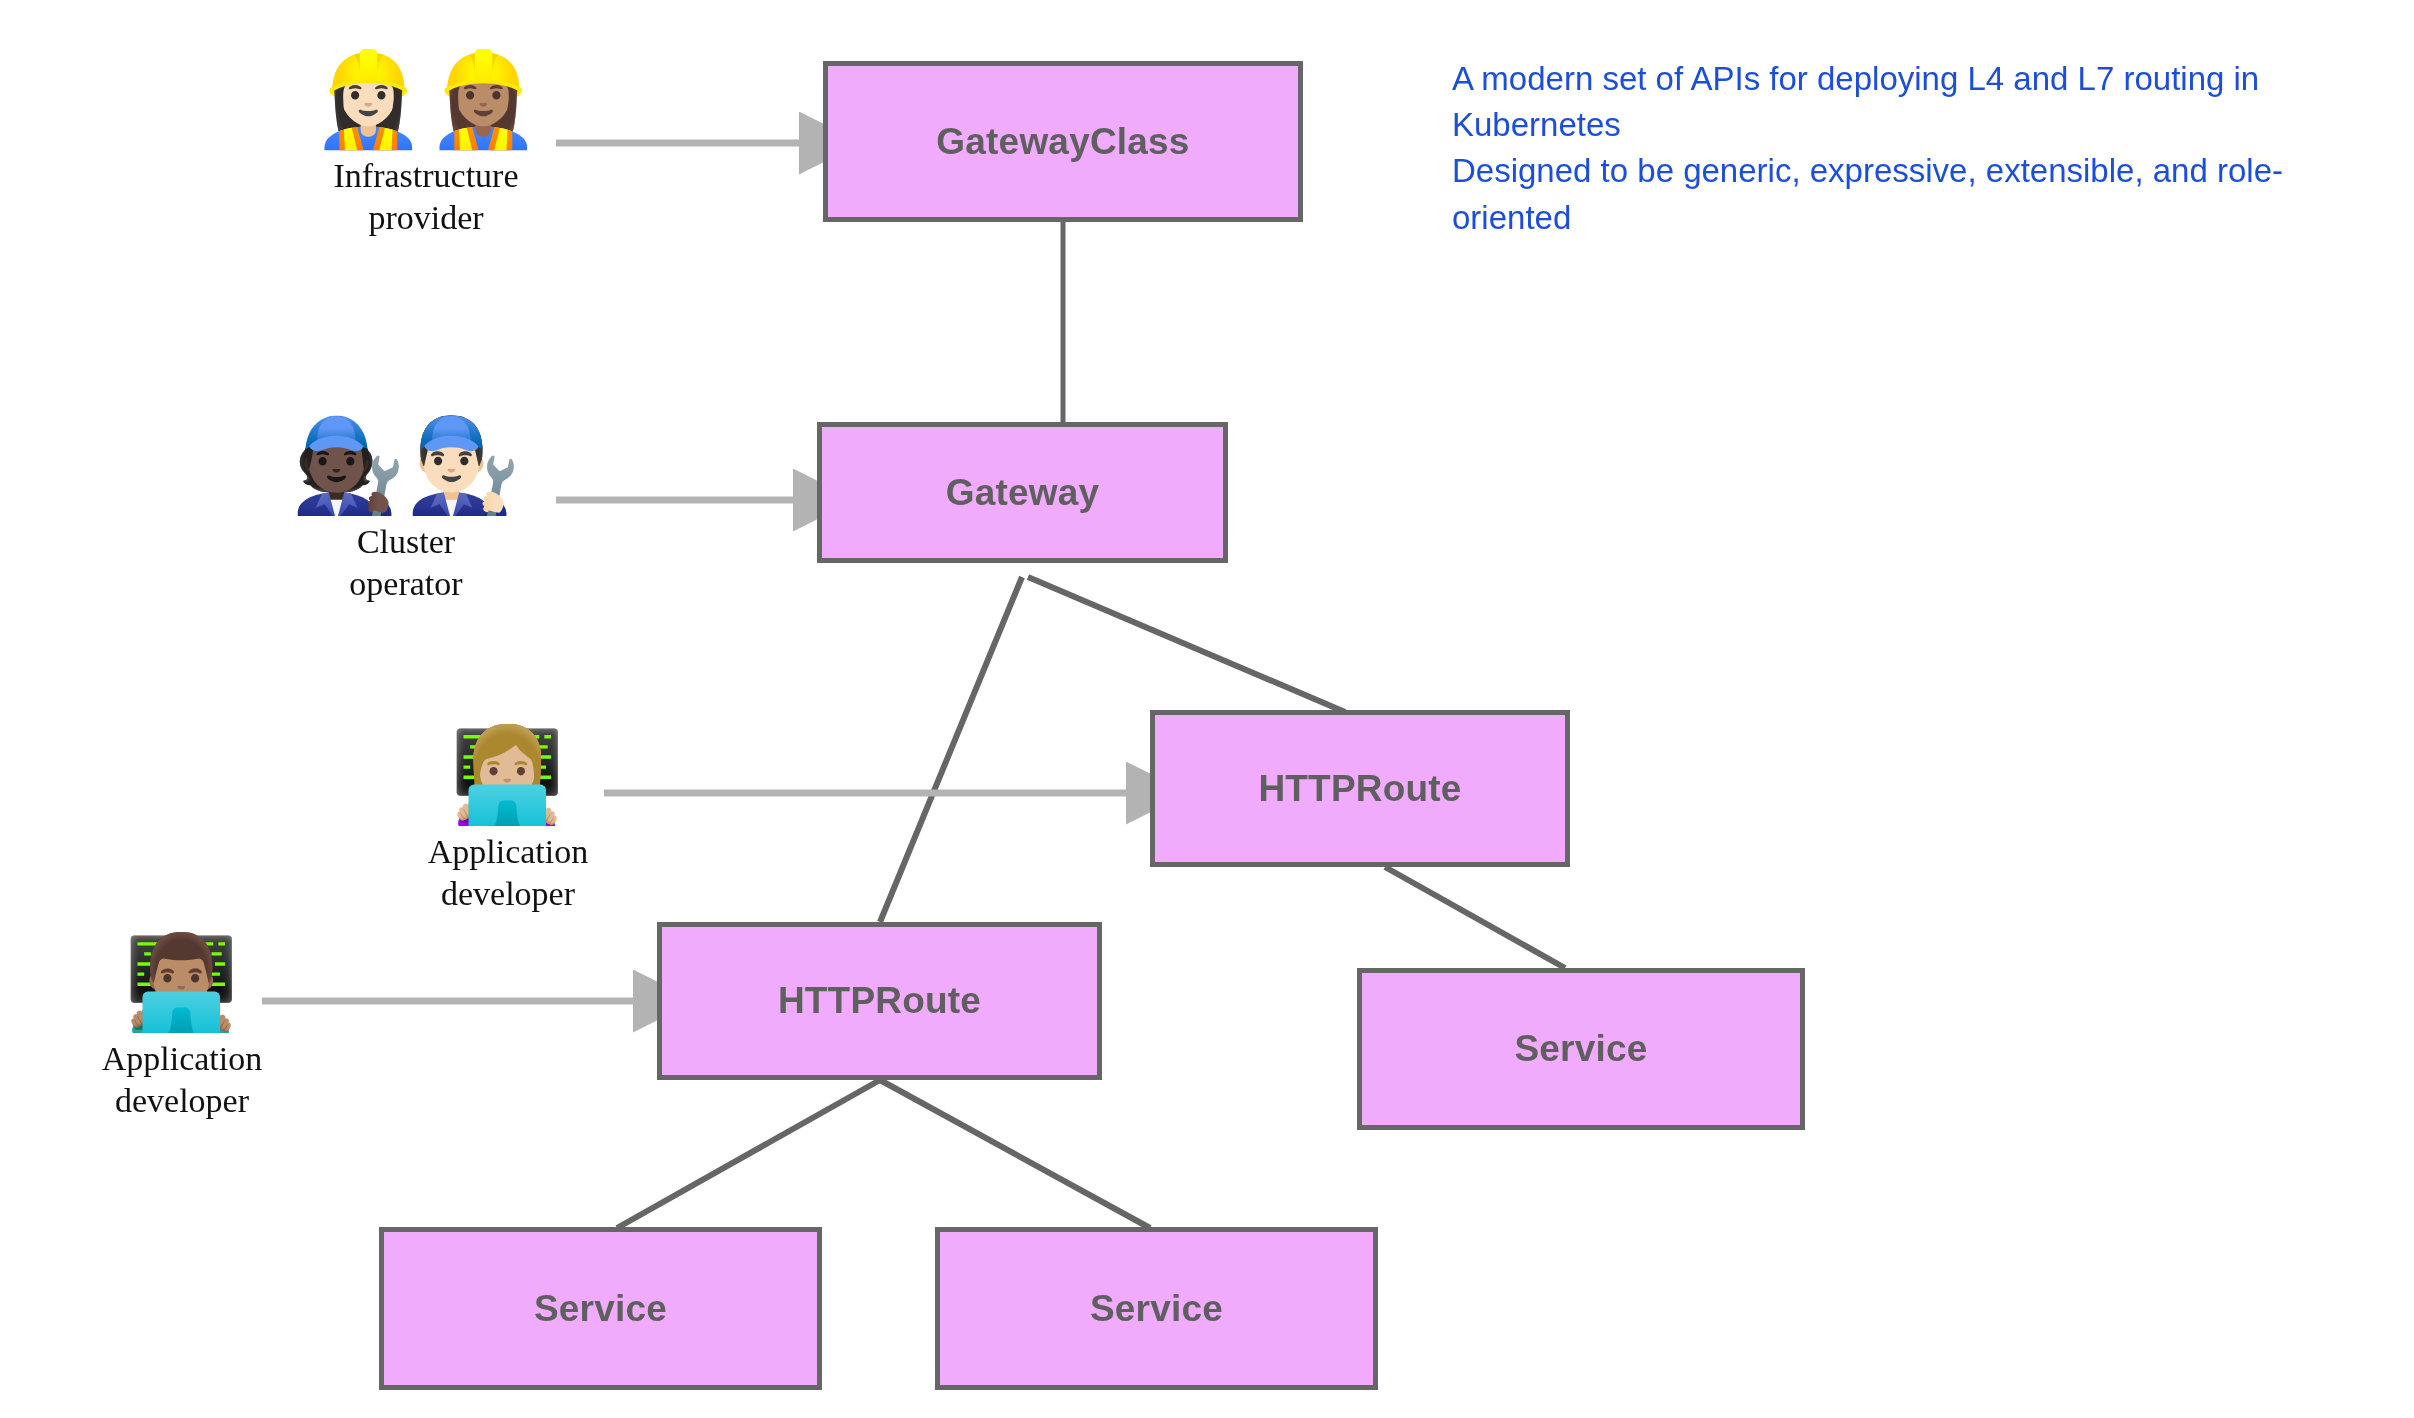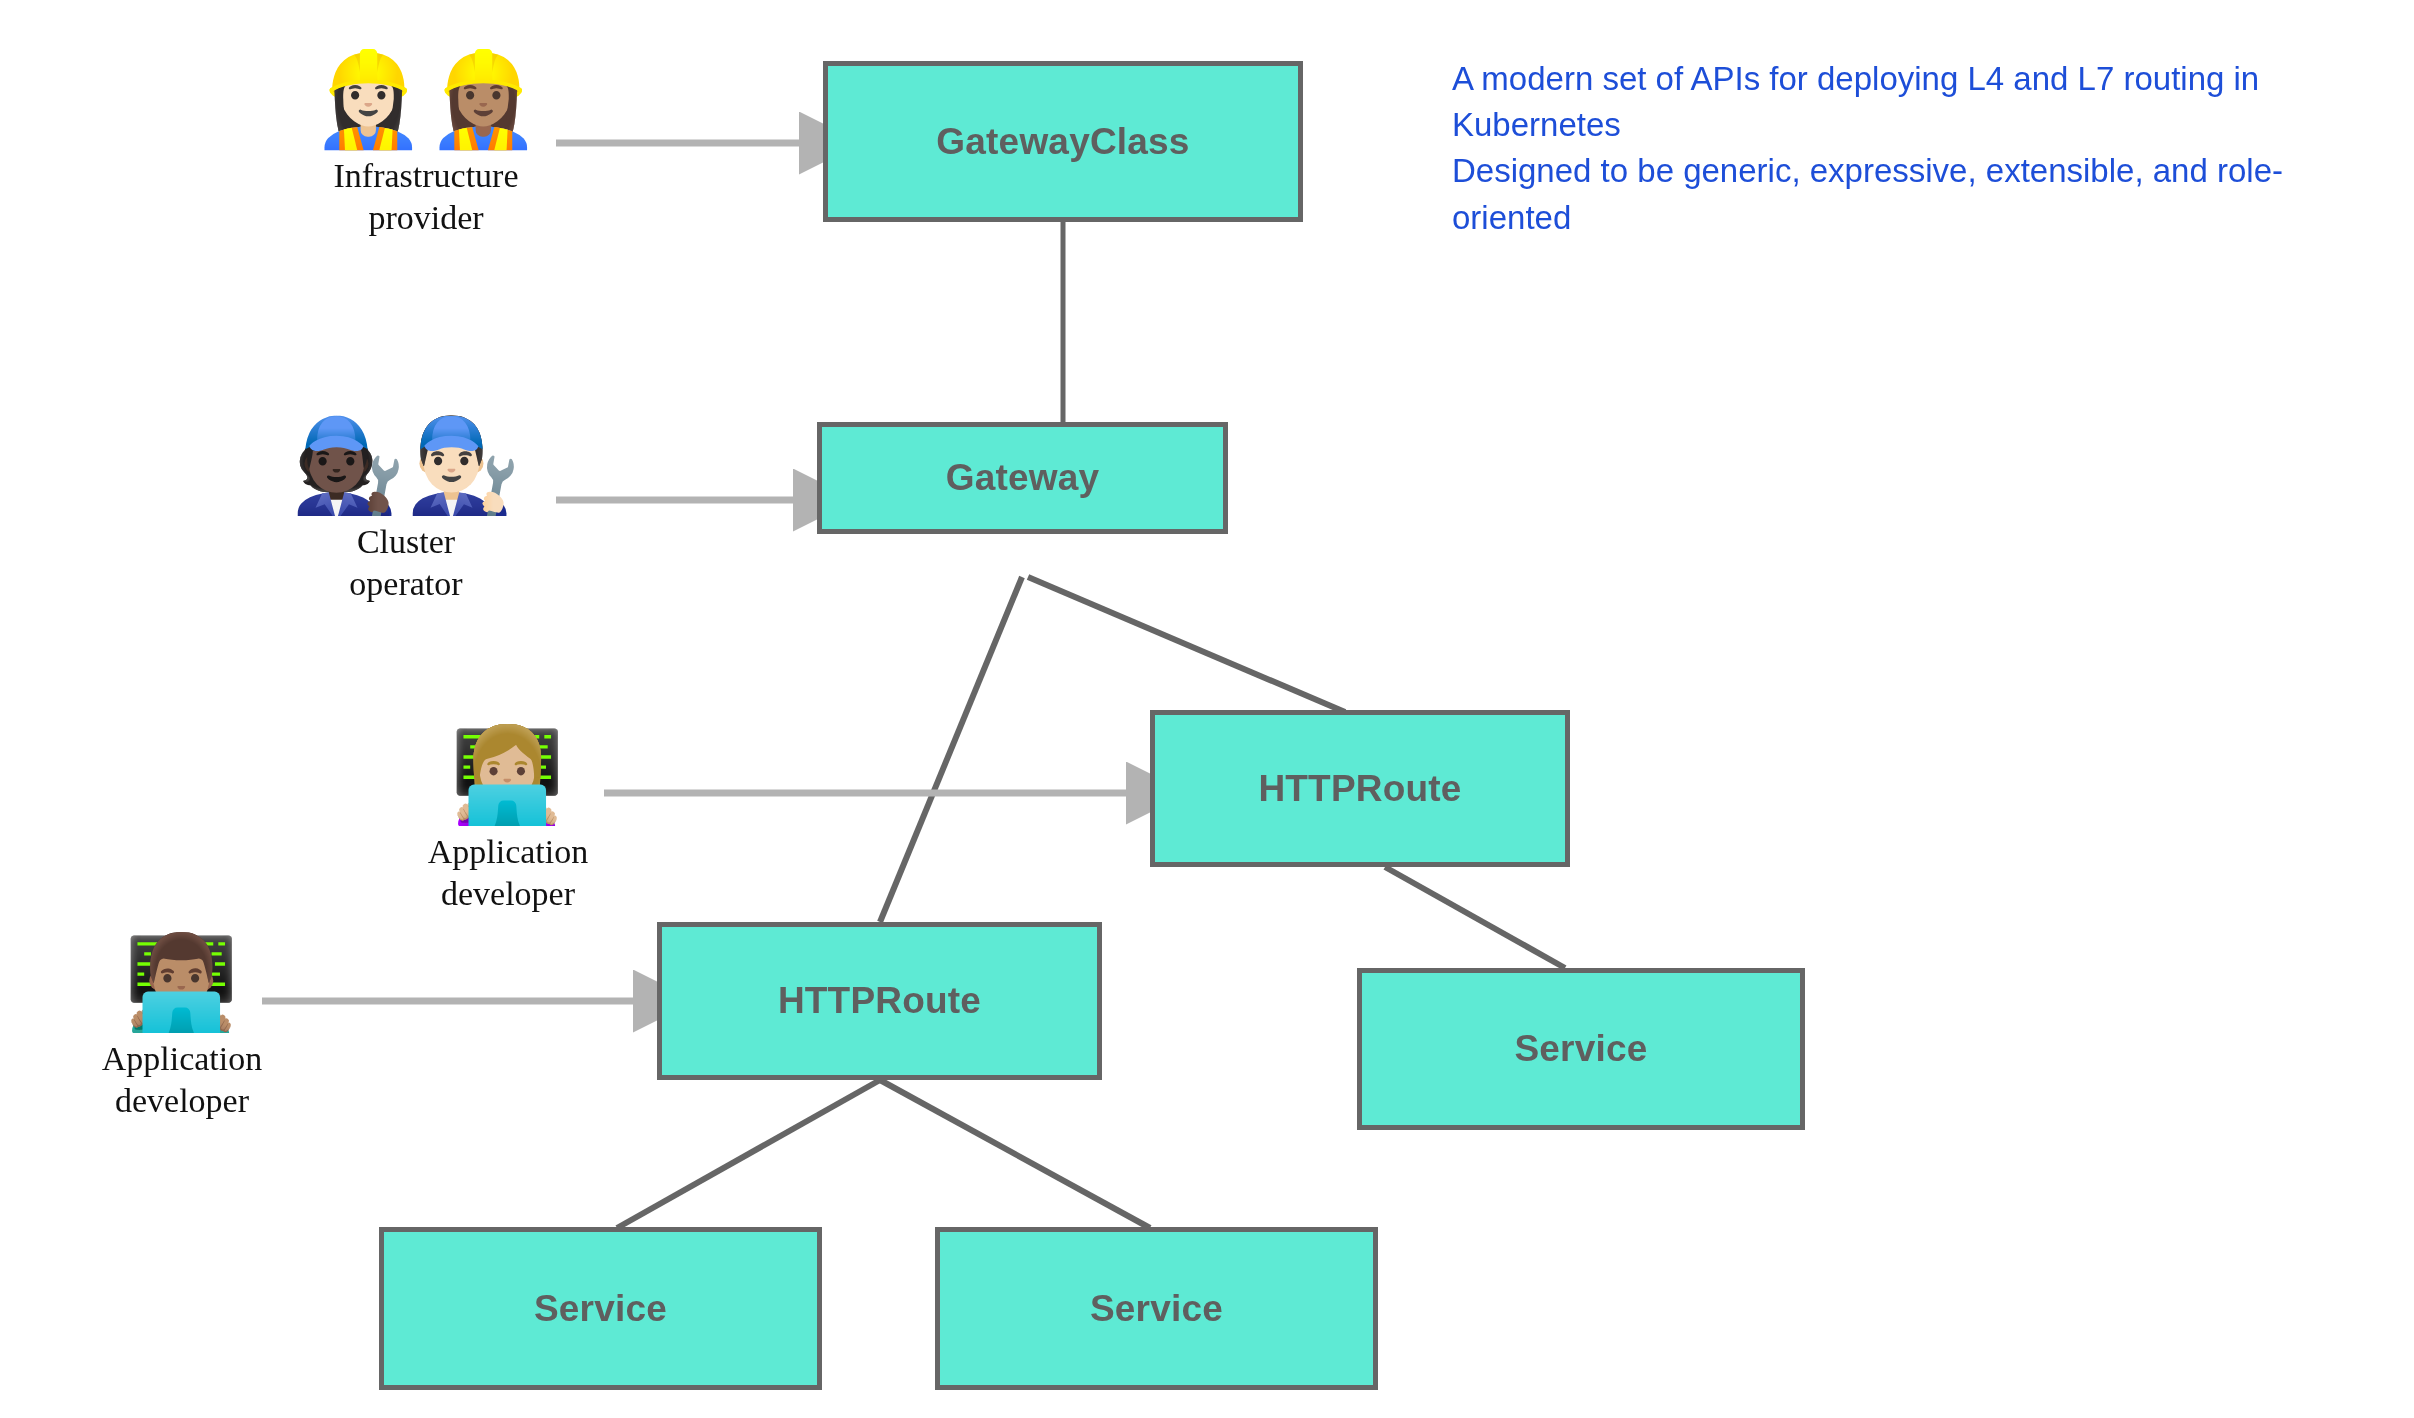--- a/index.html
+++ b/index.html
@@ -4,21 +4,21 @@
 <style>
   html,body{margin:0;padding:0;background:#ffffff;}
   body{width:2414px;height:1418px;font-family:"Liberation Sans",sans-serif;overflow:hidden;}
   #stage{position:relative;width:2414px;height:1418px;background:#fff;}
 
   
   .node{
     position:absolute;
     box-sizing:border-box;
     border:5px solid #666666;
-    background:#5eead4;
+    background:#f0abfc;
     display:flex;
     align-items:center;
     justify-content:center;
     z-index:5;
   }
   .node .node-label{
     font-family:"Liberation Sans",sans-serif;
     font-weight:bold;
     font-size:37px;
     color:#5f5f5f;
@@ -97,21 +97,21 @@
 
     <line x1="604" y1="793" x2="1133" y2="793" stroke="#b3b3b3" stroke-width="7" marker-end="url(#arrowhead)"></line>
 
     <line x1="262" y1="1001" x2="640" y2="1001" stroke="#b3b3b3" stroke-width="7" marker-end="url(#arrowhead)"></line>
   </svg>
 
   <div class="node" style="left:823px;top:61px;width:480px;height:161px;">
     <span class="node-label">GatewayClass</span>
   </div>
 
-  <div class="node" style="left:817px;top:422px;width:411px;height:112px;">
+  <div class="node" style="left:817px;top:422px;width:411px;height:141px;">
     <span class="node-label">Gateway</span>
   </div>
 
   <div class="node" style="left:1150px;top:710px;width:420px;height:157px;">
     <span class="node-label">HTTPRoute</span>
   </div>
 
   <div class="node" style="left:657px;top:922px;width:445px;height:158px;">
     <span class="node-label">HTTPRoute</span>
   </div>

